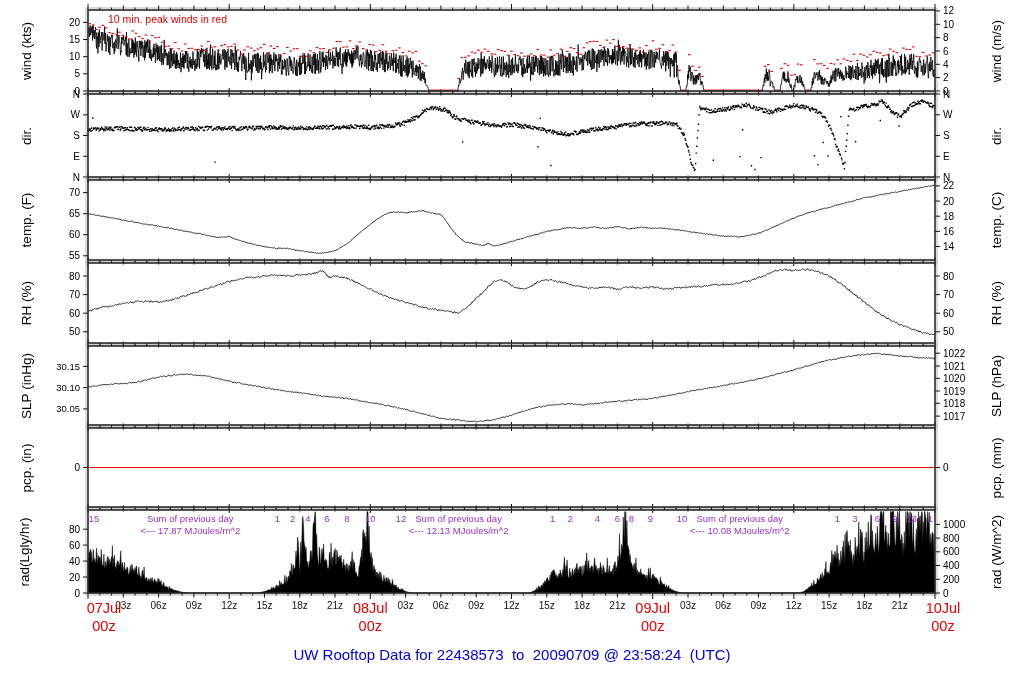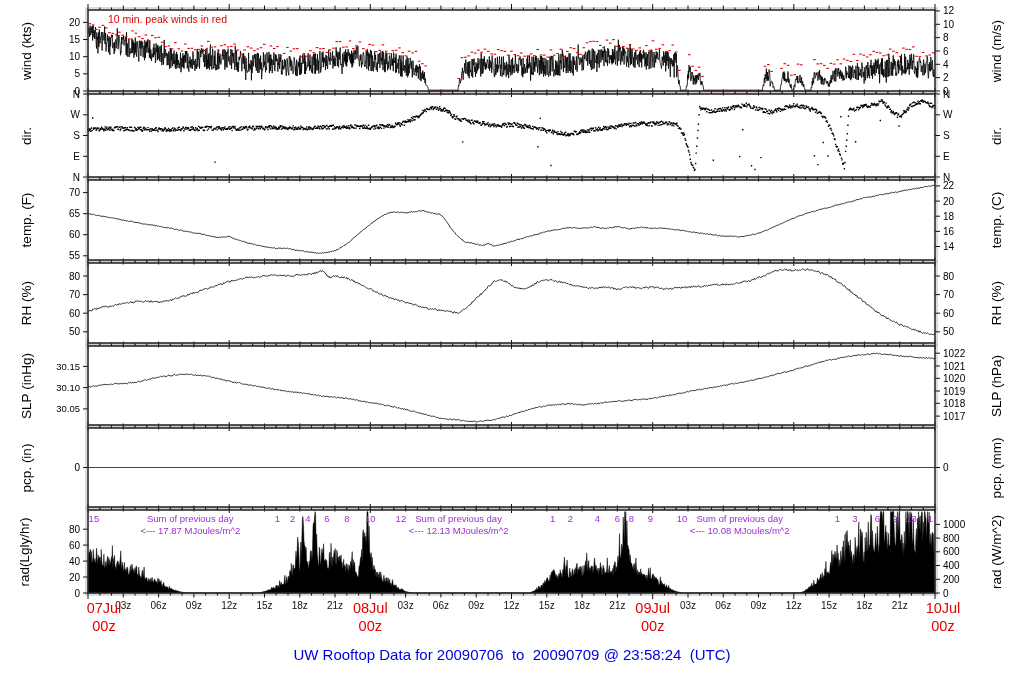--- a/index.html
+++ b/index.html
@@ -1506,14 +1506,14 @@
   <div class="axlab" style="left:24px;top:551.5px">rad(Lgly/hr)</div>
 
   <div class="axlab" style="left:996px;top:50.5px">wind (m/s)</div>
   <div class="axlab" style="left:996px;top:135.5px">dir.</div>
   <div class="axlab" style="left:996px;top:220px">temp. (C)</div>
   <div class="axlab" style="left:996px;top:303px">RH (%)</div>
   <div class="axlab" style="left:996px;top:385.5px">SLP (hPa)</div>
   <div class="axlab" style="left:996px;top:467.5px">pcp. (mm)</div>
   <div class="axlab" style="left:996px;top:551.5px">rad (W/m^2)</div>
 
-  <div id="title">UW Rooftop Data for 20090706  to  20090709 @ 23:58:24  (UTC)</div>
+  <div id="title">UW Rooftop Data for 22438573  to  20090709 @ 23:58:24  (UTC)</div>
 </div>
 
 </body></html>

